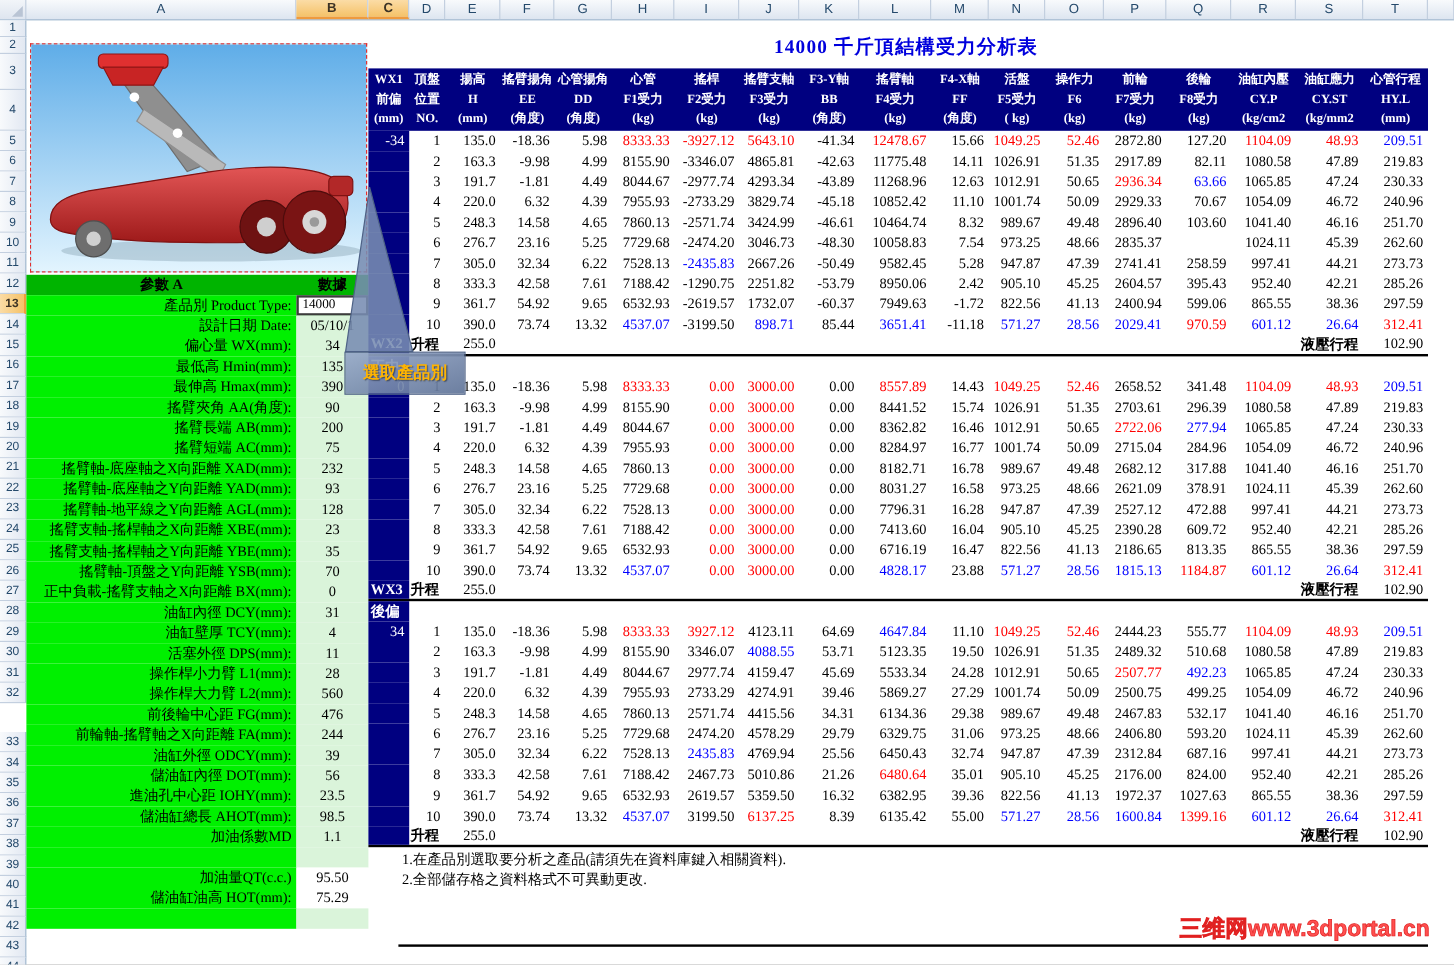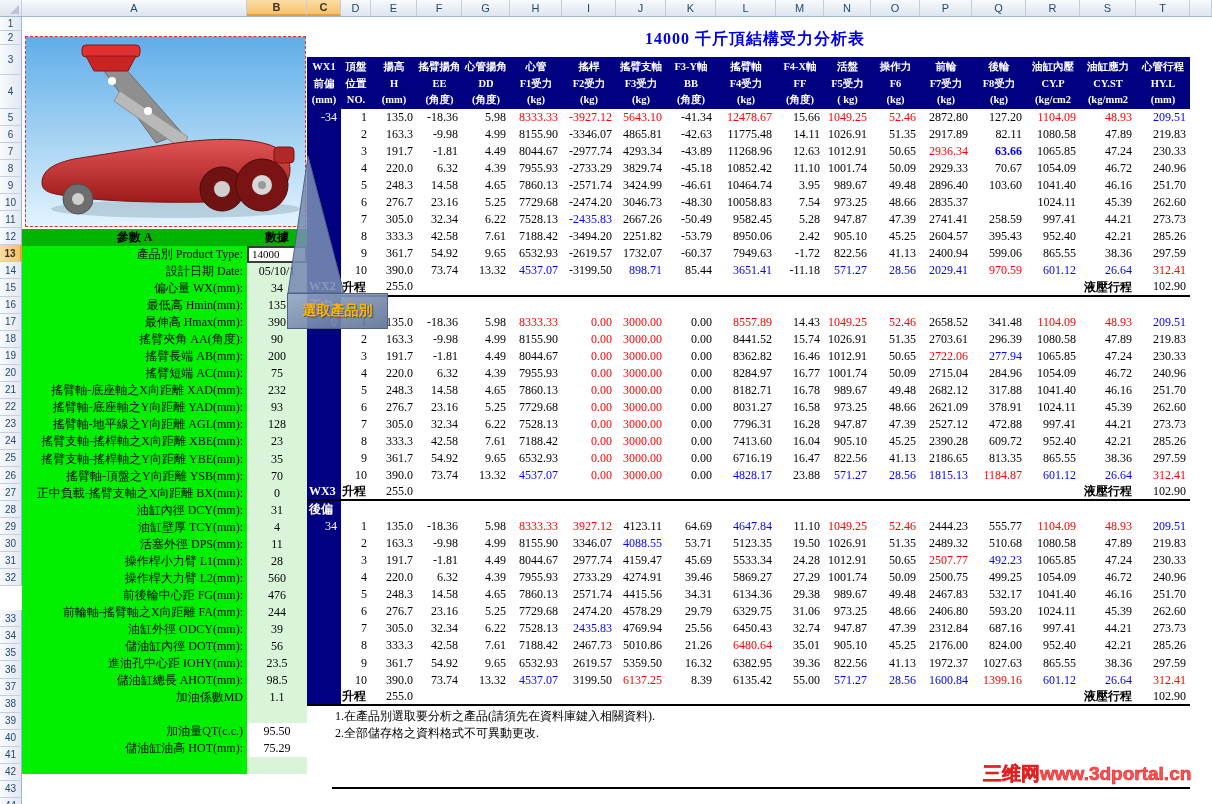--- a/index.html
+++ b/index.html
@@ -472,21 +472,21 @@
           <div class="c" style="width: 48px;">4.49</div>
           <div class="c" style="width: 52px;">8044.67</div>
           <div class="c" style="width: 54px;">-2977.74</div>
           <div class="c" style="width: 50px;">4293.34</div>
           <div class="c" style="width: 50px;">-43.89</div>
           <div class="c" style="width: 60px;">11268.96</div>
           <div class="c" style="width: 48px;">12.63</div>
           <div class="c" style="width: 47px;">1012.91</div>
           <div class="c" style="width: 49px;">50.65</div>
           <div class="c hi-r" style="width: 52px;">2936.34</div>
-          <div class="c hi-b" style="width: 54px; font-weight: bold;">63.66</div>
+          <div class="c hi-b" style="width: 54px;">63.66</div>
           <div class="c" style="width: 54px;">1065.85</div>
           <div class="c" style="width: 56px;">47.24</div>
           <div class="c" style="width: 54px;">230.33</div>
         </div>
         <div class="trow" style="height: 17.0571px;">
           <div class="c oc" style="width: 34px;"></div>
           <div class="c" style="width: 30px;">4</div>
           <div class="c" style="width: 46px;">220.0</div>
           <div class="c" style="width: 45px;">6.32</div>
           <div class="c" style="width: 48px;">4.39</div>
@@ -508,21 +508,21 @@
           <div class="c oc" style="width: 34px;"></div>
           <div class="c" style="width: 30px;">5</div>
           <div class="c" style="width: 46px;">248.3</div>
           <div class="c" style="width: 45px;">14.58</div>
           <div class="c" style="width: 48px;">4.65</div>
           <div class="c" style="width: 52px;">7860.13</div>
           <div class="c" style="width: 54px;">-2571.74</div>
           <div class="c" style="width: 50px;">3424.99</div>
           <div class="c" style="width: 50px;">-46.61</div>
           <div class="c" style="width: 60px;">10464.74</div>
-          <div class="c" style="width: 48px;">3.95</div>
+          <div class="c" style="width: 48px;">8.32</div>
           <div class="c" style="width: 47px;">989.67</div>
           <div class="c" style="width: 49px;">49.48</div>
           <div class="c" style="width: 52px;">2896.40</div>
           <div class="c" style="width: 54px;">103.60</div>
           <div class="c" style="width: 54px;">1041.40</div>
           <div class="c" style="width: 56px;">46.16</div>
           <div class="c" style="width: 54px;">251.70</div>
         </div>
         <div class="trow" style="height: 17.0571px;">
           <div class="c oc" style="width: 34px;"></div>
@@ -564,21 +564,21 @@
           <div class="c" style="width: 56px;">44.21</div>
           <div class="c" style="width: 54px;">273.73</div>
         </div>
         <div class="trow" style="height: 17.0571px;">
           <div class="c oc" style="width: 34px;"></div>
           <div class="c" style="width: 30px;">8</div>
           <div class="c" style="width: 46px;">333.3</div>
           <div class="c" style="width: 45px;">42.58</div>
           <div class="c" style="width: 48px;">7.61</div>
           <div class="c" style="width: 52px;">7188.42</div>
-          <div class="c" style="width: 54px;">-3494.20</div>
+          <div class="c" style="width: 54px;">-1290.75</div>
           <div class="c" style="width: 50px;">2251.82</div>
           <div class="c" style="width: 50px;">-53.79</div>
           <div class="c" style="width: 60px;">8950.06</div>
           <div class="c" style="width: 48px;">2.42</div>
           <div class="c" style="width: 47px;">905.10</div>
           <div class="c" style="width: 49px;">45.25</div>
           <div class="c" style="width: 52px;">2604.57</div>
           <div class="c" style="width: 54px;">395.43</div>
           <div class="c" style="width: 54px;">952.40</div>
           <div class="c" style="width: 56px;">42.21</div>

